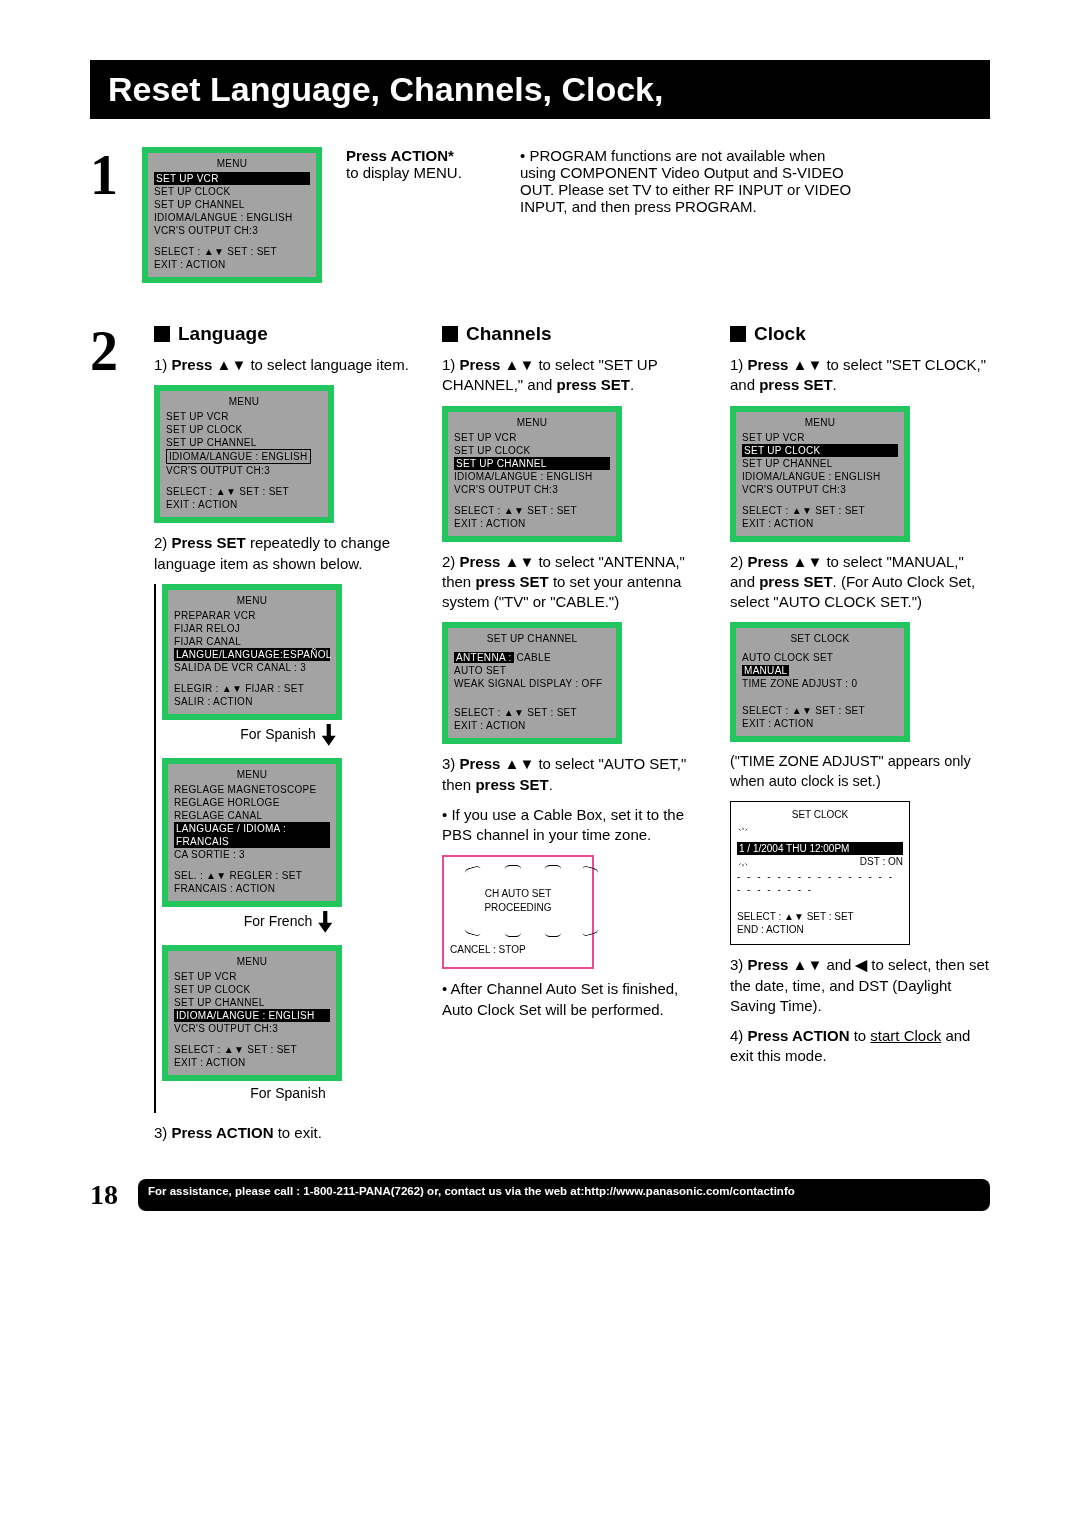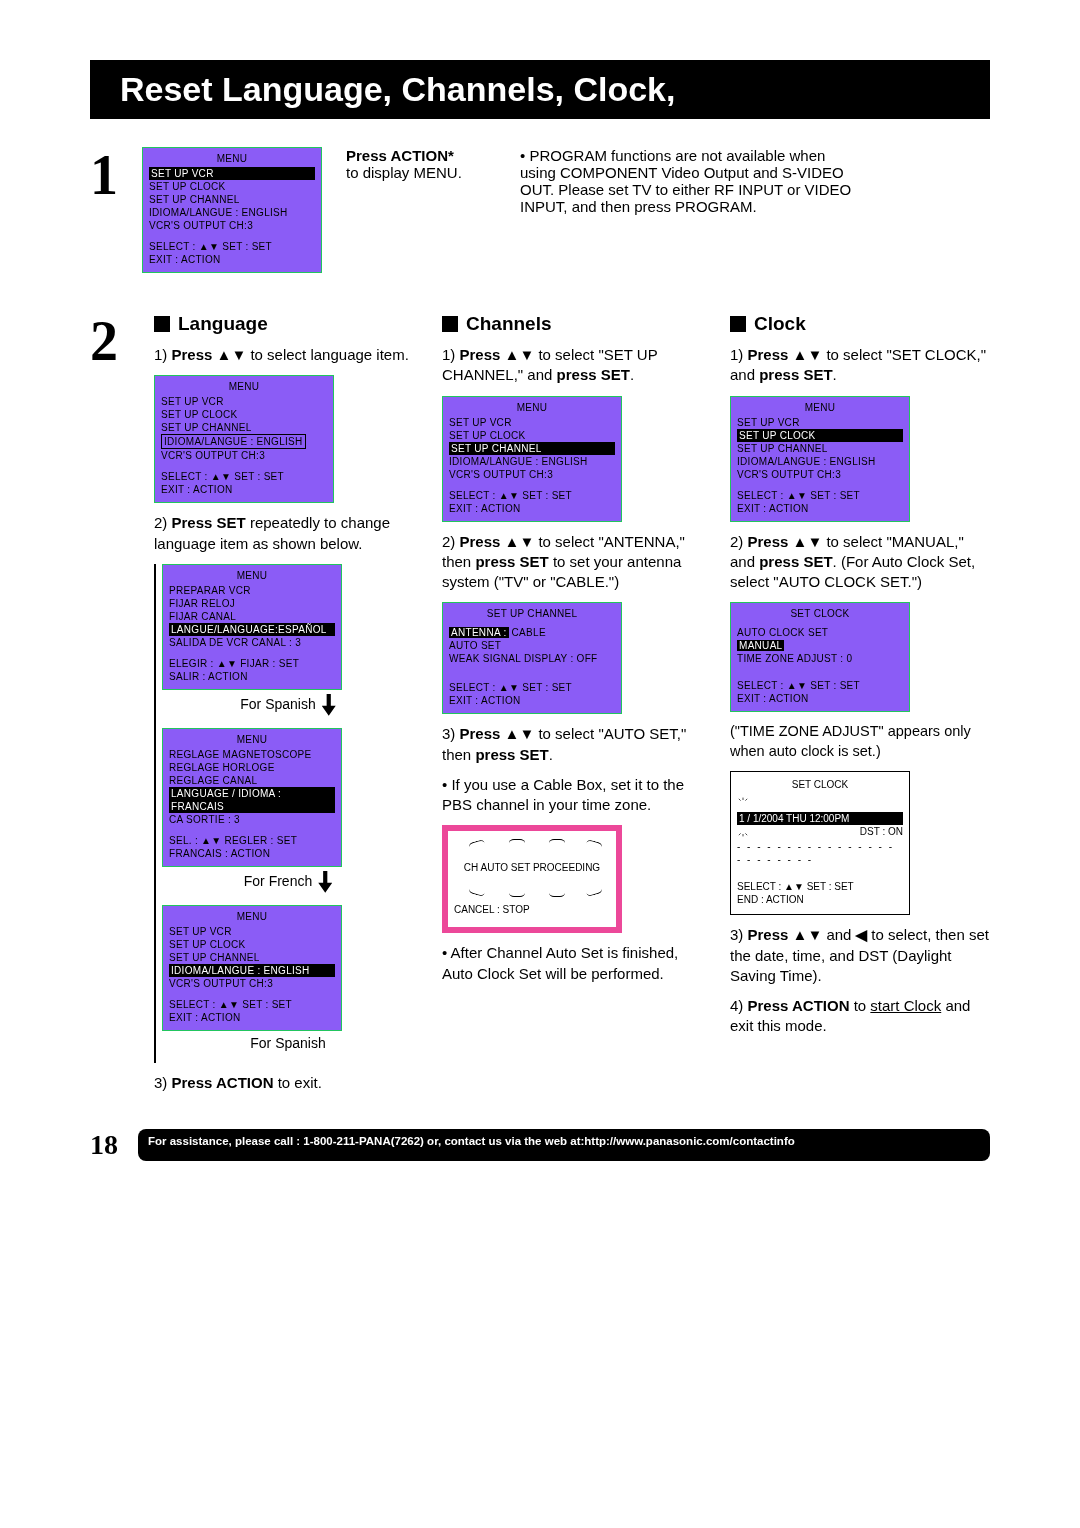--- a/index.html
+++ b/index.html
@@ -1,38 +1,38 @@
 <!DOCTYPE html>
 <html><head>
 <meta charset="utf-8">
 <style>
   * { box-sizing: border-box; margin: 0; padding: 0; }
   body { font-family: Arial, Helvetica, sans-serif; background: #fff; color: #000; width: 1080px; margin: 0 auto; padding: 60px 90px 40px 90px; font-size: 15px; }
-  .title-bar { background: #000; color: #fff; font-size: 34px; font-weight: bold; padding: 10px 30px; margin-bottom: 28px; }
+  .title-bar { background: #000; color: #fff; font-size: 34px; font-weight: bold; padding: 10px 18px; margin-bottom: 28px; }
   .step-num { font-family: "Times New Roman", serif; font-size: 56px; font-weight: bold; line-height: 1; }
   .row { display: flex; align-items: flex-start; gap: 20px; }
   .step1 { margin-bottom: 40px; }
   .step1-row { display: flex; align-items: flex-start; gap: 24px; }
-  .osd { font-family: Arial, sans-serif; font-size: 10px; border: 1px solid #22c55e; background: #8b5cf6; padding: 4px 6px 6px 6px; width: 180px; line-height: 1.3; letter-spacing: 0.3px; }
+  .osd { font-family: Arial, sans-serif; font-size: 10px; border: 6px solid #22c55e; background: #a3a3a3; padding: 4px 6px 6px 6px; width: 180px; line-height: 1.3; letter-spacing: 0.3px; }
   .osd-title { text-align: center; margin-bottom: 2px; }
   .osd-row-hl { background: #000; color: #fff; padding: 0 2px; }
   .osd-row-box { border: 1px solid #000; padding: 0 2px; display: inline-block; }
   .osd-foot { margin-top: 8px; }
   .step1-mid { min-width: 150px; }
   .step1-right { max-width: 340px; }
   .cols { display: flex; gap: 28px; padding-left: 16px; }
   .col { flex: 1; }
   .sec-head { display: flex; align-items: center; gap: 8px; margin-bottom: 4px; }
   .sq { width: 16px; height: 16px; background: #000; display: inline-block; }
   .sec-title { font-weight: bold; font-size: 19px; }
   .item { margin-top: 10px; font-size: 15px; line-height: 1.35; }
   .bold { font-weight: bold; }
   .osd-stack { margin-top: 10px; }
   .caption { text-align: center; font-size: 14px; margin-top: 4px; margin-bottom: 12px; }
-  .process { border: 6px solid #ec4899; padding: 8px 6px 10px 6px; width: 180px; font-size: 10px; text-align: center; line-height: 1.4; }
+  .process { border: 2px solid #ec4899; padding: 8px 6px 10px 6px; width: 152px; font-size: 10px; text-align: center; line-height: 1.4; }
   .arcline { height: 18px; position: relative; margin: 2px 0; }
   .arcline .a { position: absolute; width: 16px; height: 8px; border-top: 1px solid #000; border-radius: 10px/8px; }
   .arcline .a1 { left: 15px; transform: rotate(-15deg);}
   .arcline .a2 { left: 55px; top:-2px;}
   .arcline .a3 { left: 95px; top:-2px;}
   .arcline .a4 { left: 132px; transform: rotate(15deg);}
   .paren { font-size: 14.5px; }
   .footer { margin-top: 36px; display: flex; align-items: stretch; }
   .pg-num { font-family: "Times New Roman", serif; font-size: 28px; font-weight: bold; width: 48px; }
   .footer-bar { flex: 1; background: #000; color: #fff; font-size: 11.5px; font-weight: bold; padding: 6px 10px; border-radius: 8px; }

